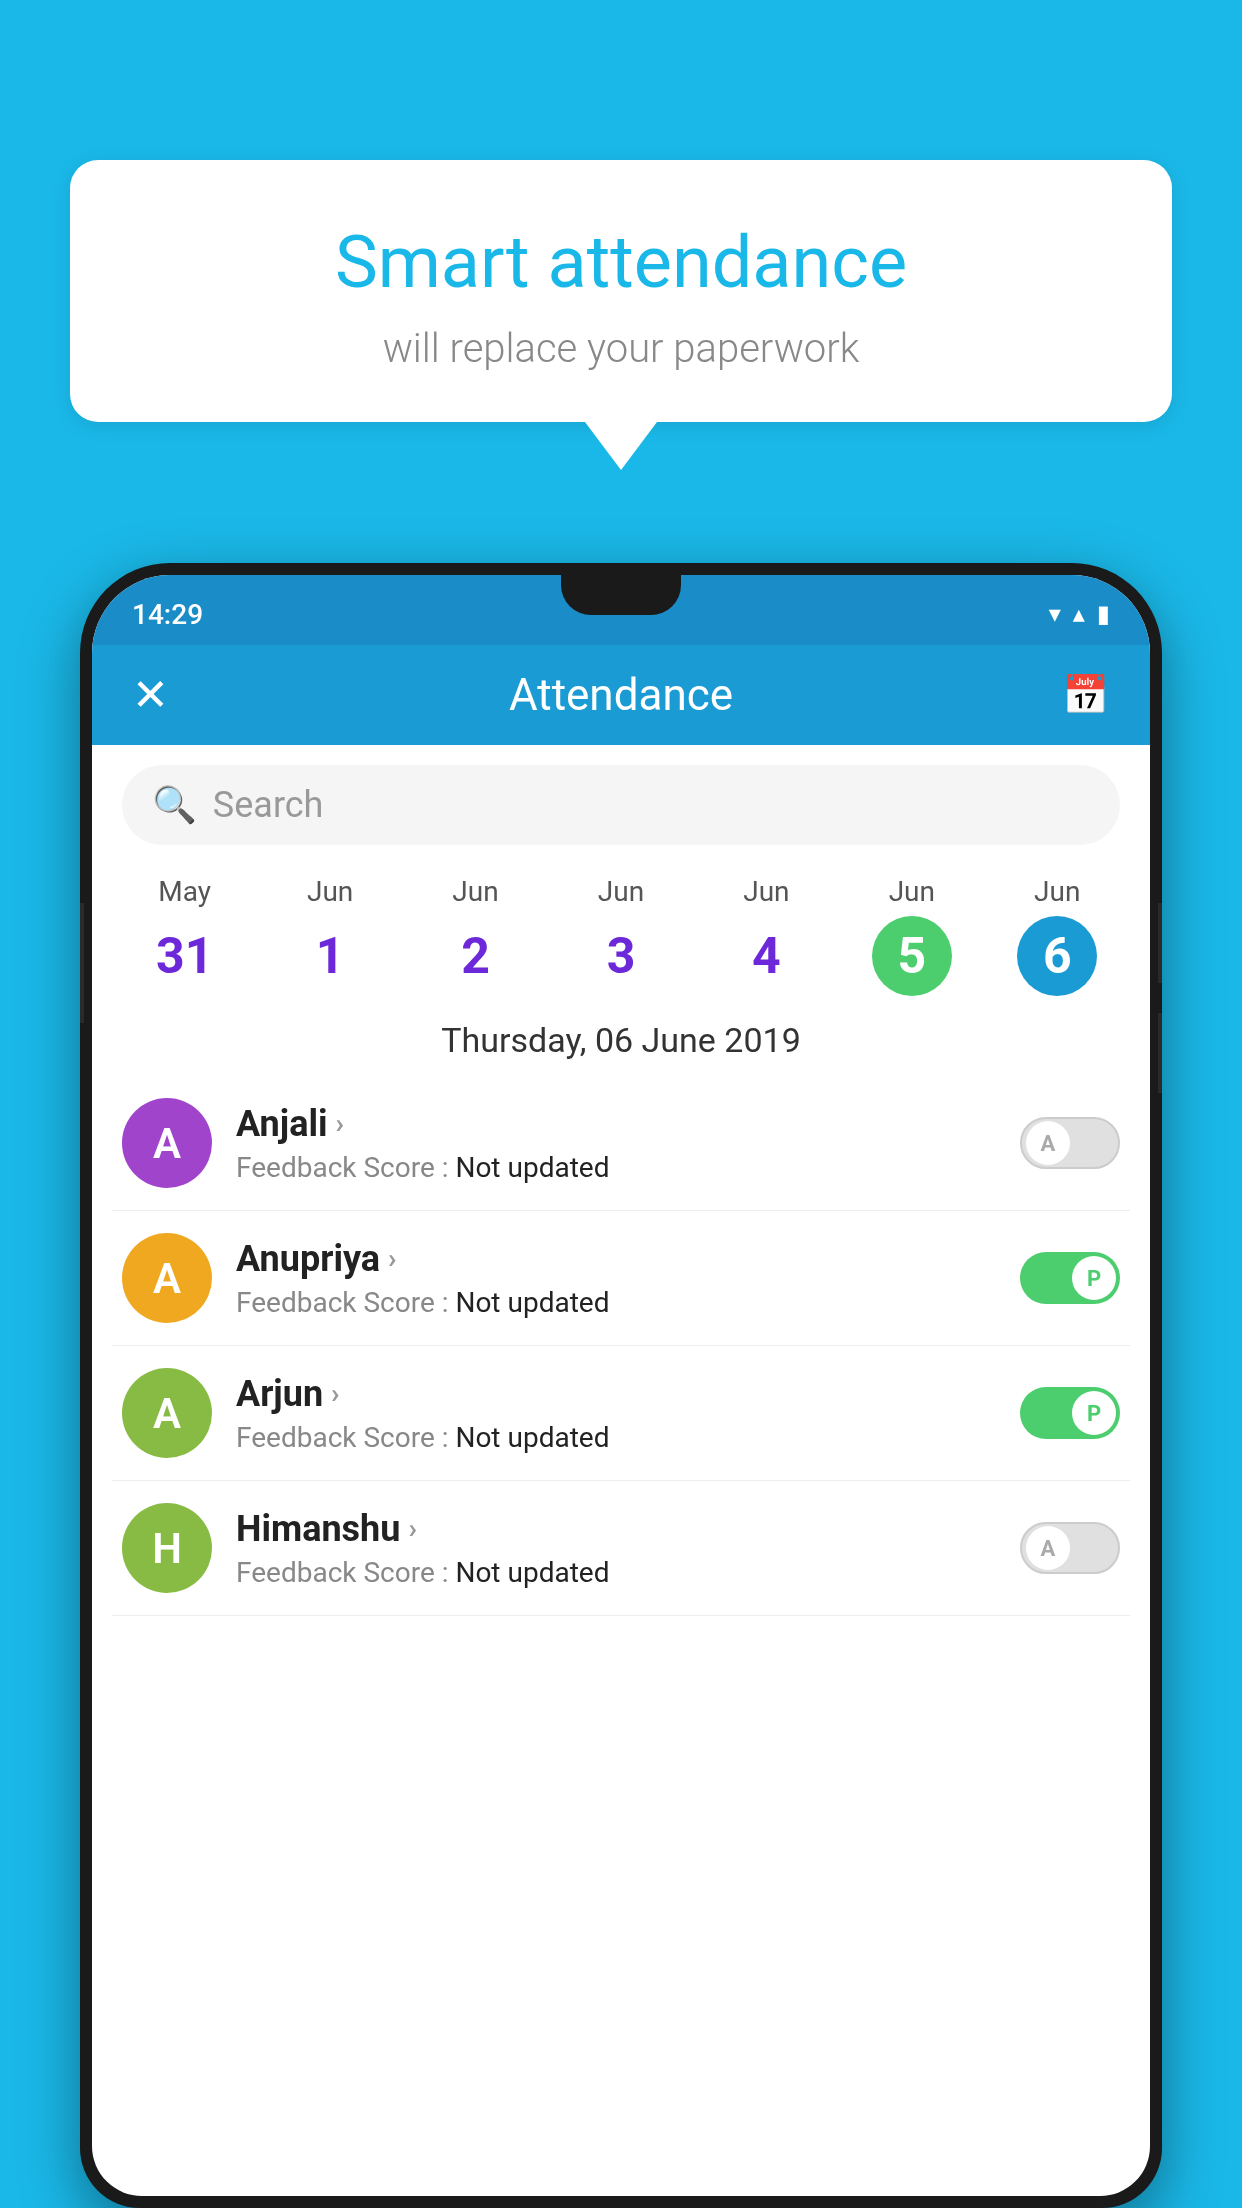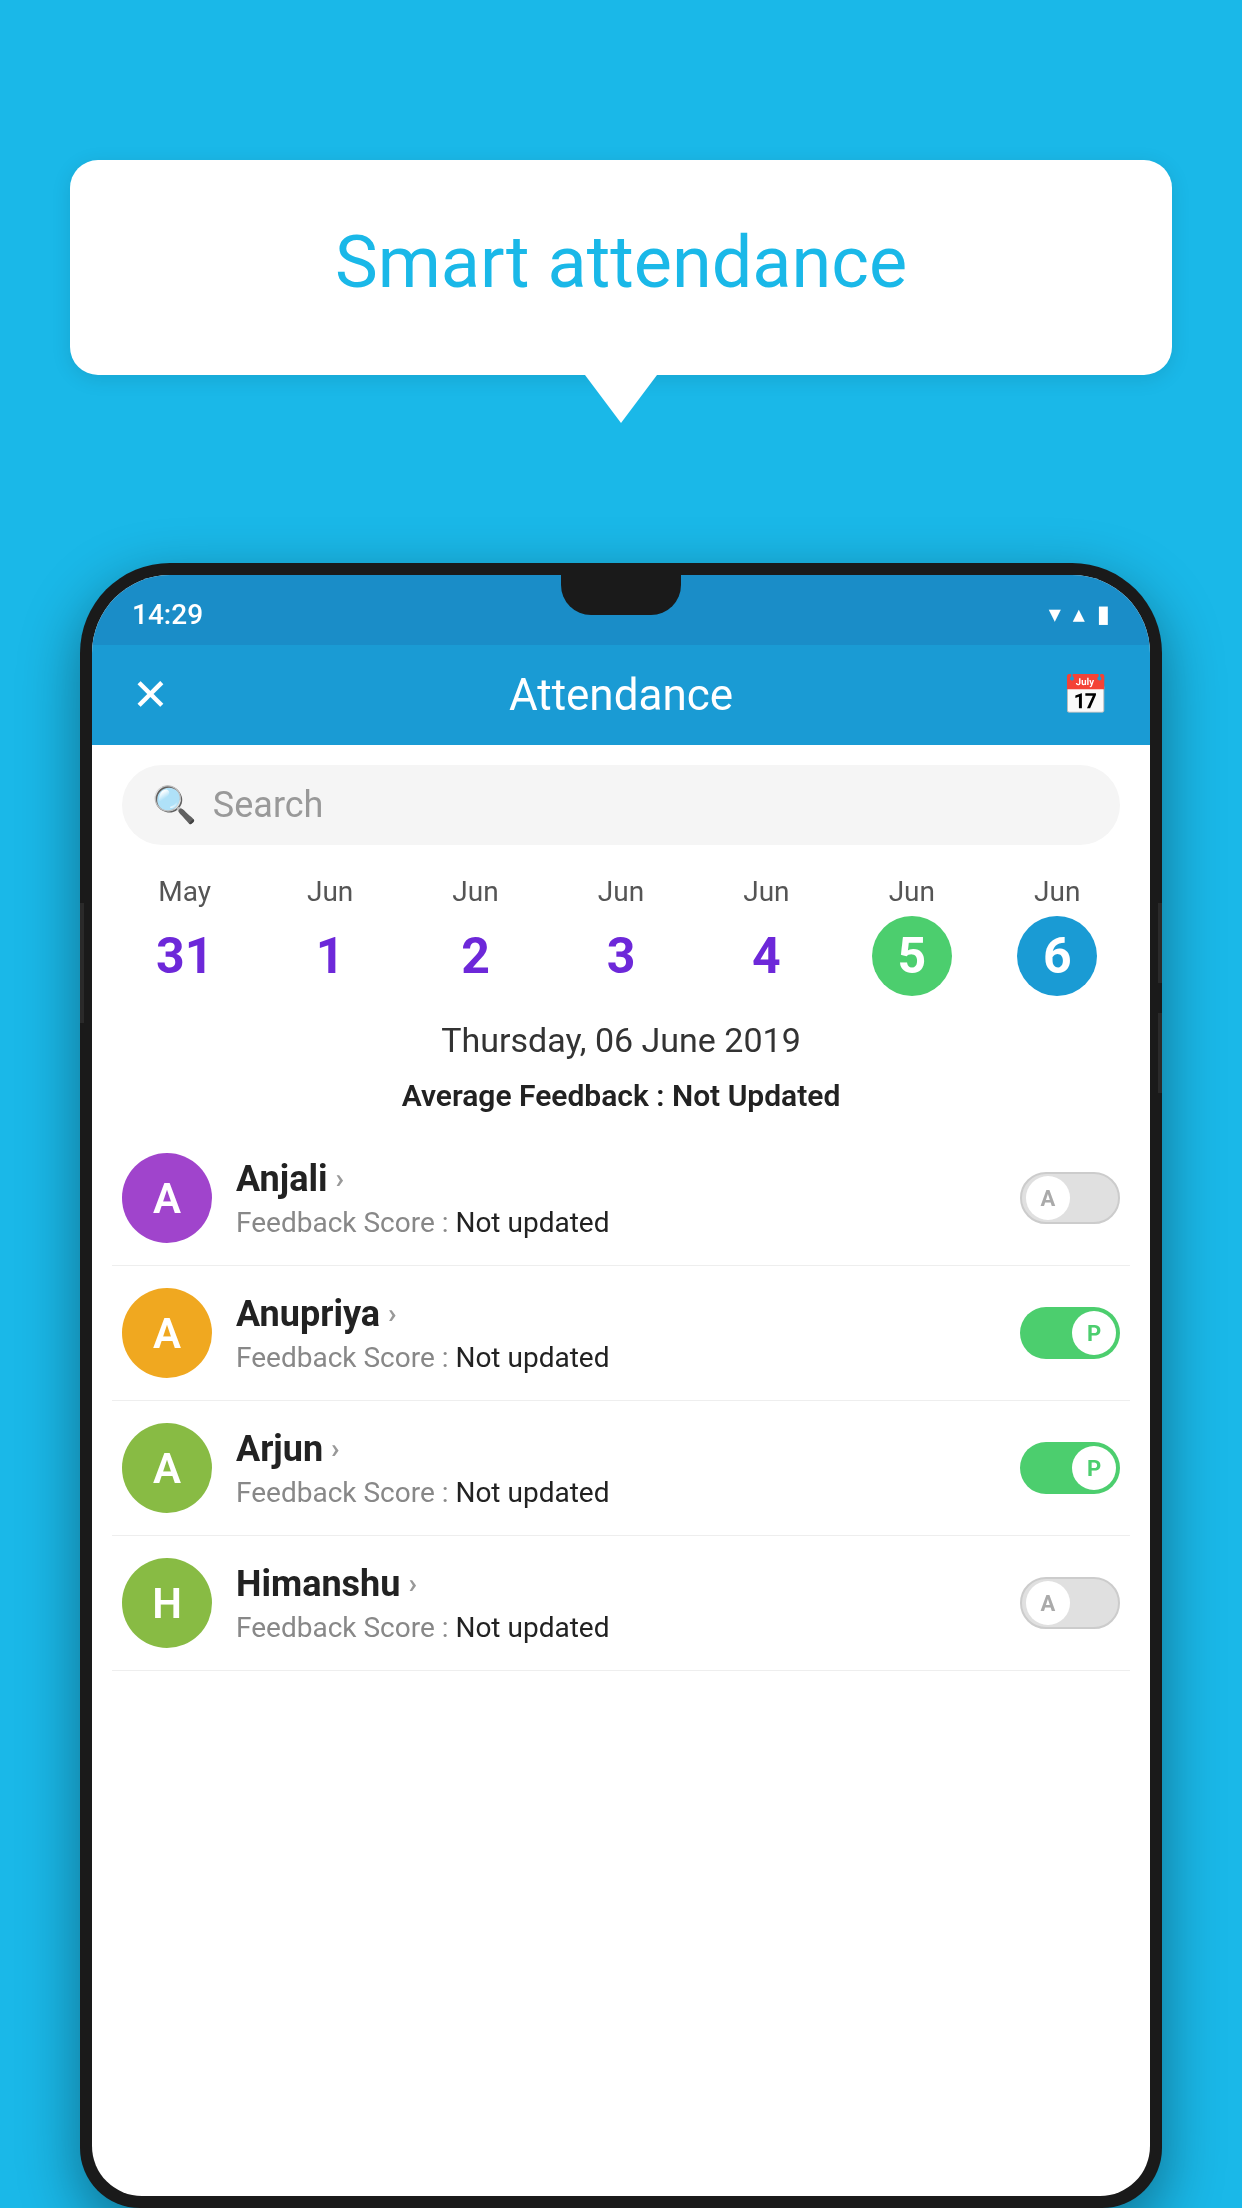--- a/index.html
+++ b/index.html
@@ -355,20 +355,21 @@
       background: #2a2a2a;
       border-radius: 6px 0 0 6px;
     }
   </style>
 </head>
 <body>
 
 <div class="speech-bubble-container">
   <div class="speech-bubble">
     <div class="speech-bubble-title">Smart attendance</div>
+    <div class="speech-bubble-subtitle">will replace your paperwork</div>
   </div>
   <div class="speech-bubble-arrow"></div>
 </div>
 
 <div class="phone-frame">
   <div class="phone-btn-left"></div>
   <div class="phone-btn-right"></div>
   <div class="phone-btn-right2"></div>
 
   <div class="phone-screen">
@@ -422,23 +423,20 @@
         </div>
         <div class="cal-day">
           <div class="cal-month">Jun</div>
           <div class="cal-num selected">6</div>
         </div>
       </div>
 
     <div class="date-label">Thursday, 06 June 2019</div>
 
 
-    <div class="feedback-avg">
-      <span>Average Feedback : </span><span>Not Updated</span>
-    </div>
 
     <div class="student-list" id="student-list">
         <div class="student-item">
           <div class="student-avatar" style="background: rgb(160, 68, 204);">A</div>
           <div class="student-info">
             <div class="student-name">Anjali <span class="chevron">›</span></div>
             <div class="student-feedback">Feedback Score : <span>Not updated</span></div>
           </div>
           <div class="toggle-container">
             <div class="toggle off">

